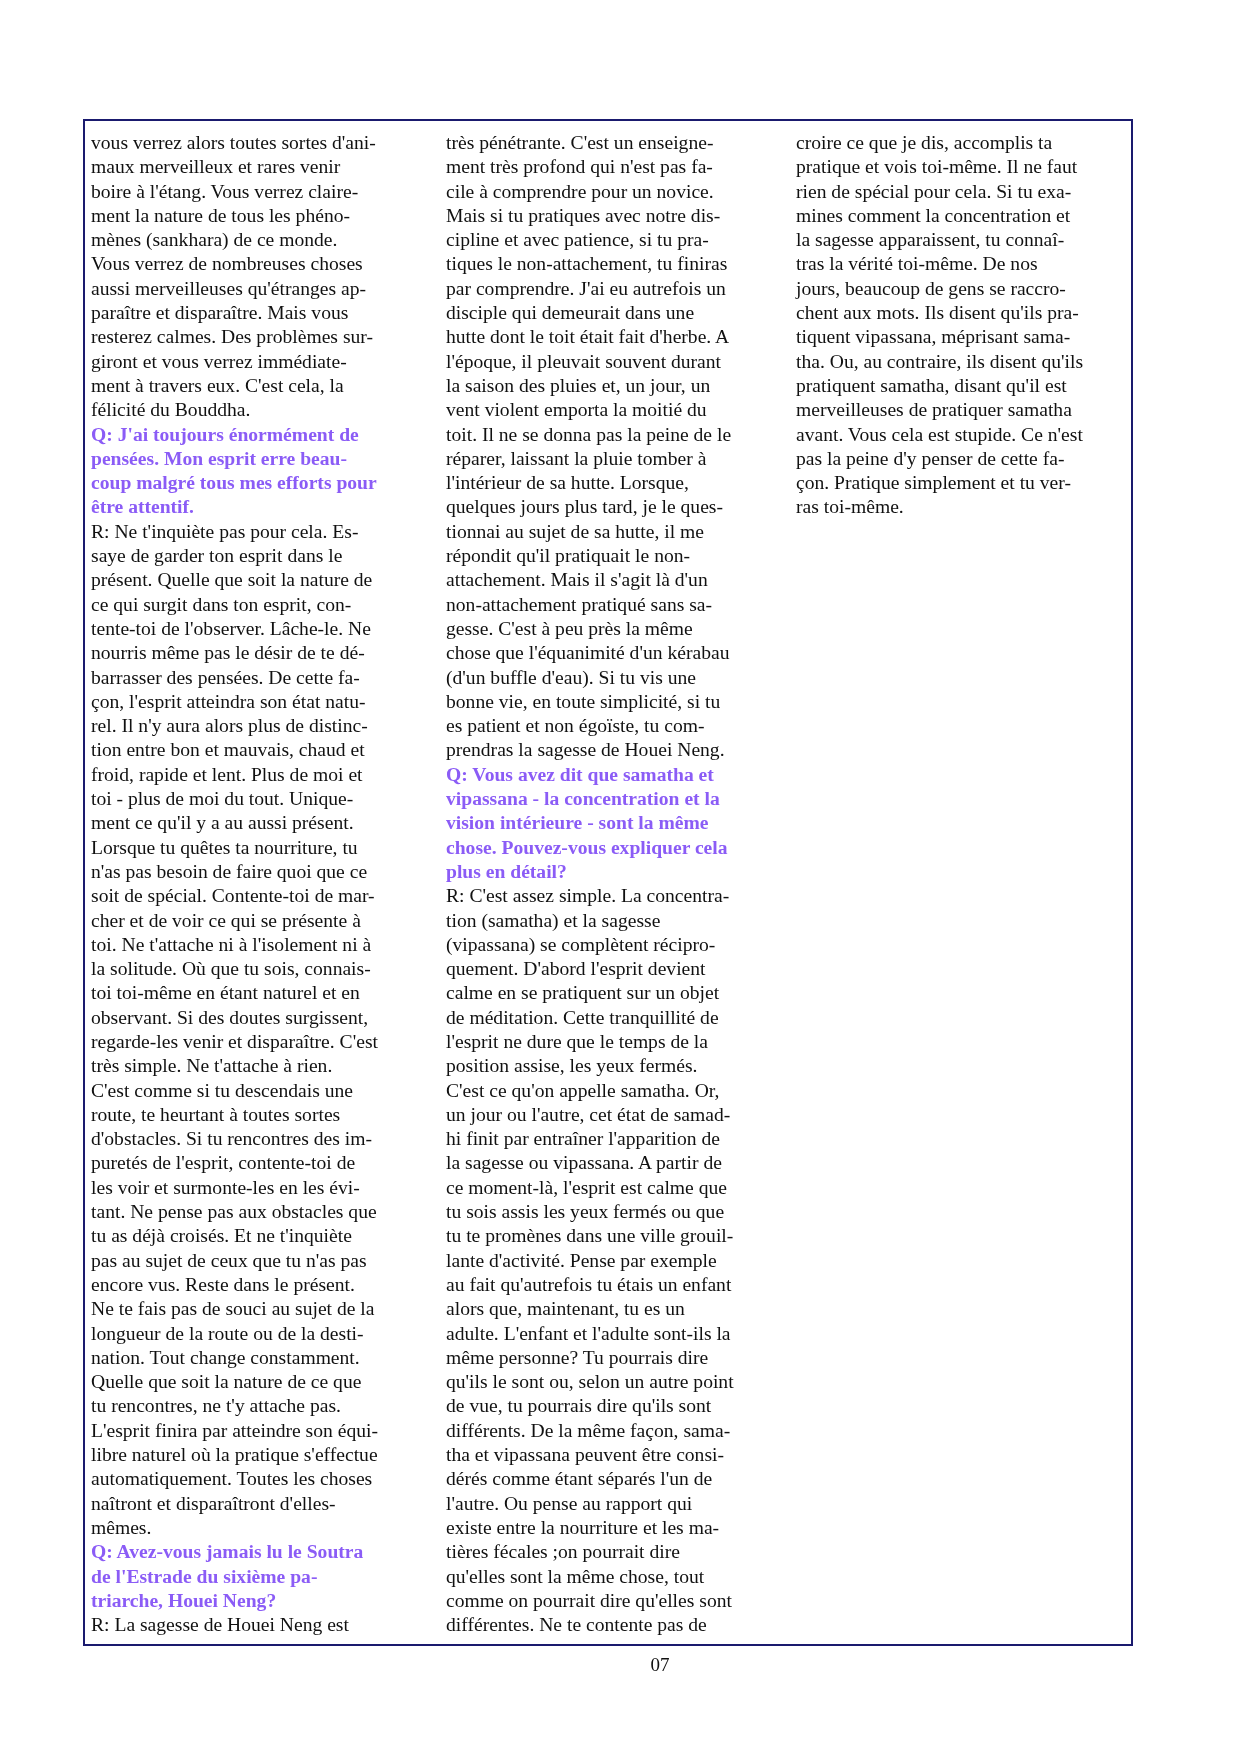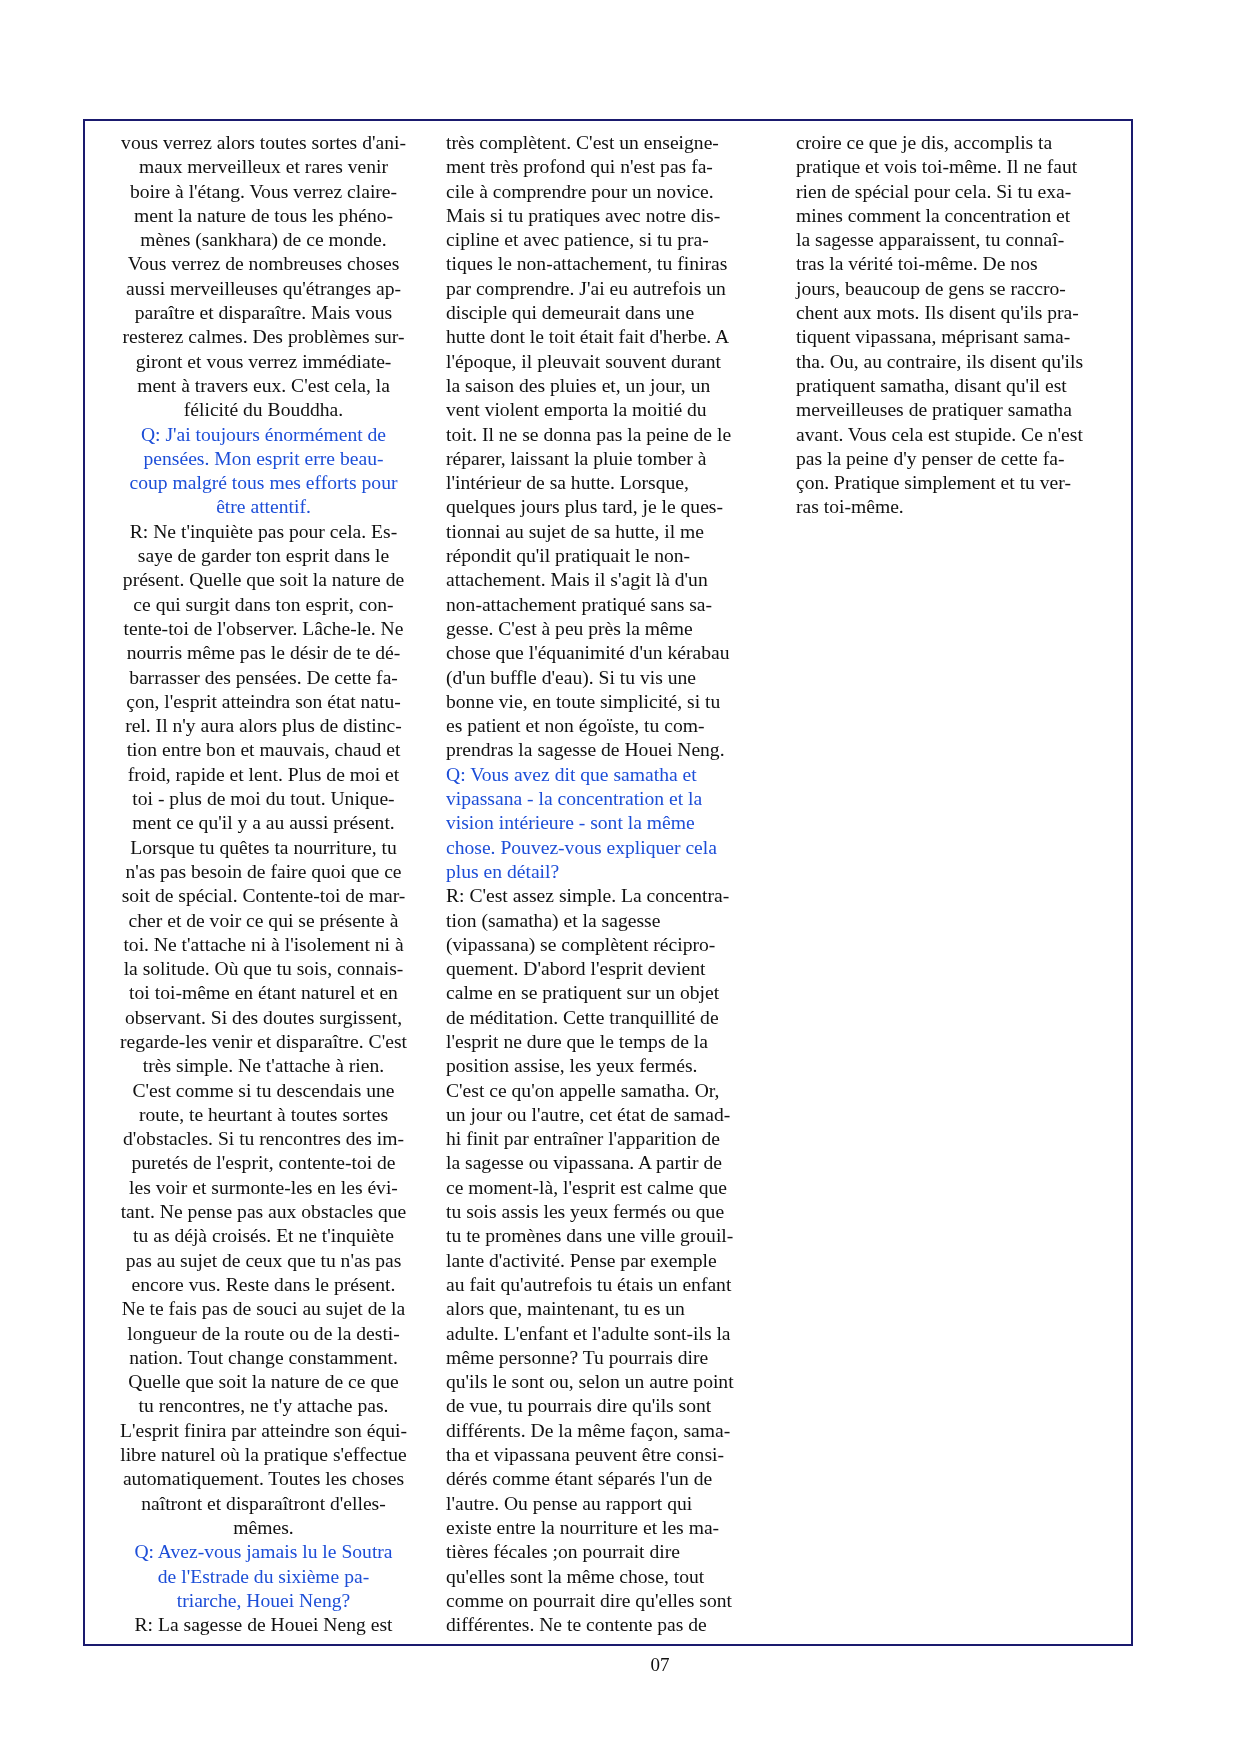--- a/index.html
+++ b/index.html
@@ -1,25 +1,25 @@
 <!DOCTYPE html>
 <html><head>
 <meta charset="utf-8">
 <style>
   html, body { margin:0; padding:0; background:#ffffff; }
   body { width:1240px; height:1754px; position:relative; overflow:hidden;
          font-family:"Liberation Serif", "DejaVu Serif", serif; color:#111; }
   .frame { position:absolute; left:83px; top:119px; width:1050px; height:1527px;
            border:2px solid #1a1a6e; box-sizing:border-box; }
   .col { position:absolute; top:10px; font-size:19.6px; line-height:24.3px; }
-  .col1 { left:6px;  width:345px;text-align:center; }
+  .col1 { left:6px;  width:345px; }
   .col2 { left:361px; width:345px; }
   .col3 { left:711px; width:335px; }
   .line { display:block; white-space:nowrap; }
-  .q { color:#1d4ed8; font-weight:normal; }
+  .q { color:#8b5cf6; font-weight:bold; }
   .pagenum { position:absolute; top:1654px; left:0; width:1240px; text-align:center;
              font-size:19px;margin-left:40px; }
 </style>
 </head>
 <body>
 
 <div class="frame">
   <div class="col col1">
       <span class="line">vous verrez alors toutes sortes d'ani-</span>
       <span class="line">maux merveilleux et rares venir</span>
@@ -78,21 +78,21 @@
       <span class="line">libre naturel où la pratique s'effectue</span>
       <span class="line">automatiquement. Toutes les choses</span>
       <span class="line">naîtront et disparaîtront d'elles-</span>
       <span class="line">mêmes.</span>
       <span class="line q">Q: Avez-vous jamais lu le Soutra</span>
       <span class="line q">de l'Estrade du sixième pa-</span>
       <span class="line q">triarche, Houei Neng?</span>
       <span class="line">R: La sagesse de Houei Neng est</span>
     </div>
   <div class="col col2">
-      <span class="line">très complètent. C'est un enseigne-</span>
+      <span class="line">très pénétrante. C'est un enseigne-</span>
       <span class="line">ment très profond qui n'est pas fa-</span>
       <span class="line">cile à comprendre pour un novice.</span>
       <span class="line">Mais si tu pratiques avec notre dis-</span>
       <span class="line">cipline et avec patience, si tu pra-</span>
       <span class="line">tiques le non-attachement, tu finiras</span>
       <span class="line">par comprendre. J'ai eu autrefois un</span>
       <span class="line">disciple qui demeurait dans une</span>
       <span class="line">hutte dont le toit était fait d'herbe. A</span>
       <span class="line">l'époque, il pleuvait souvent durant</span>
       <span class="line">la saison des pluies et, un jour, un</span>

